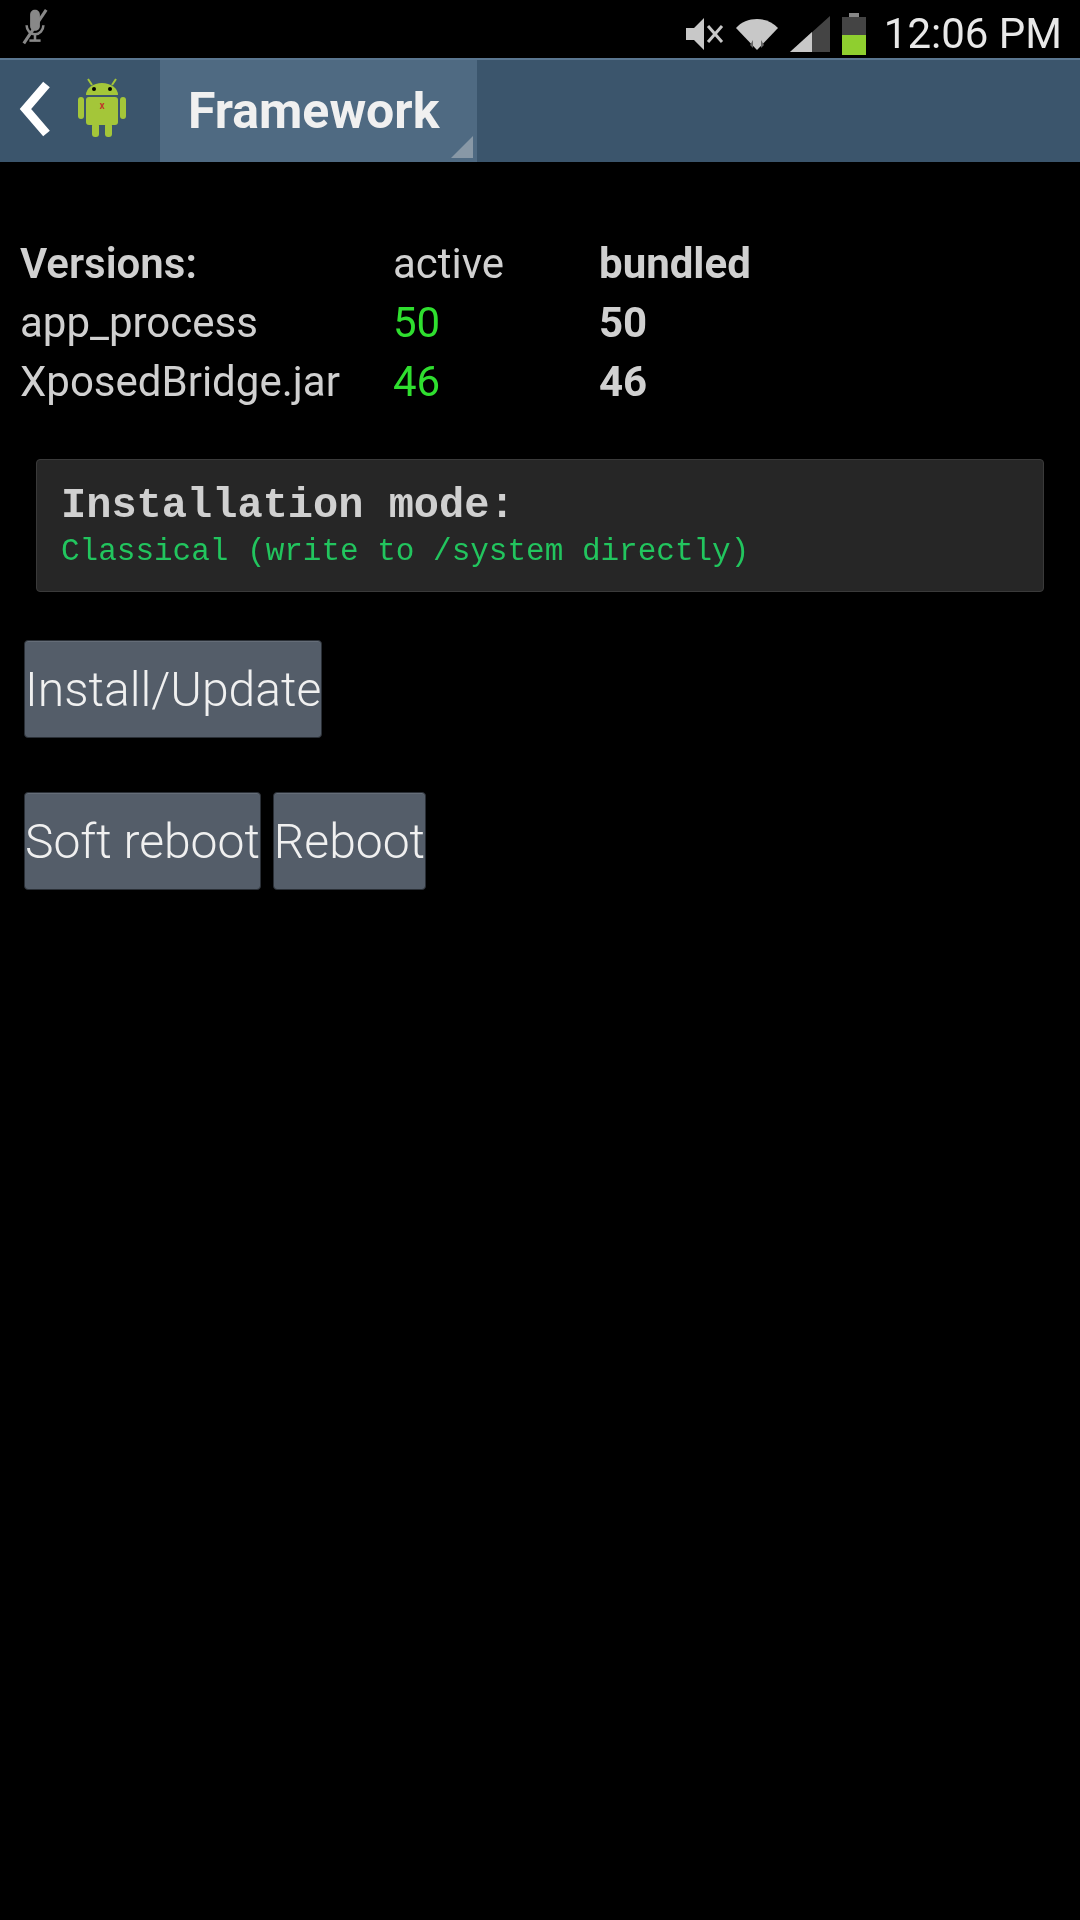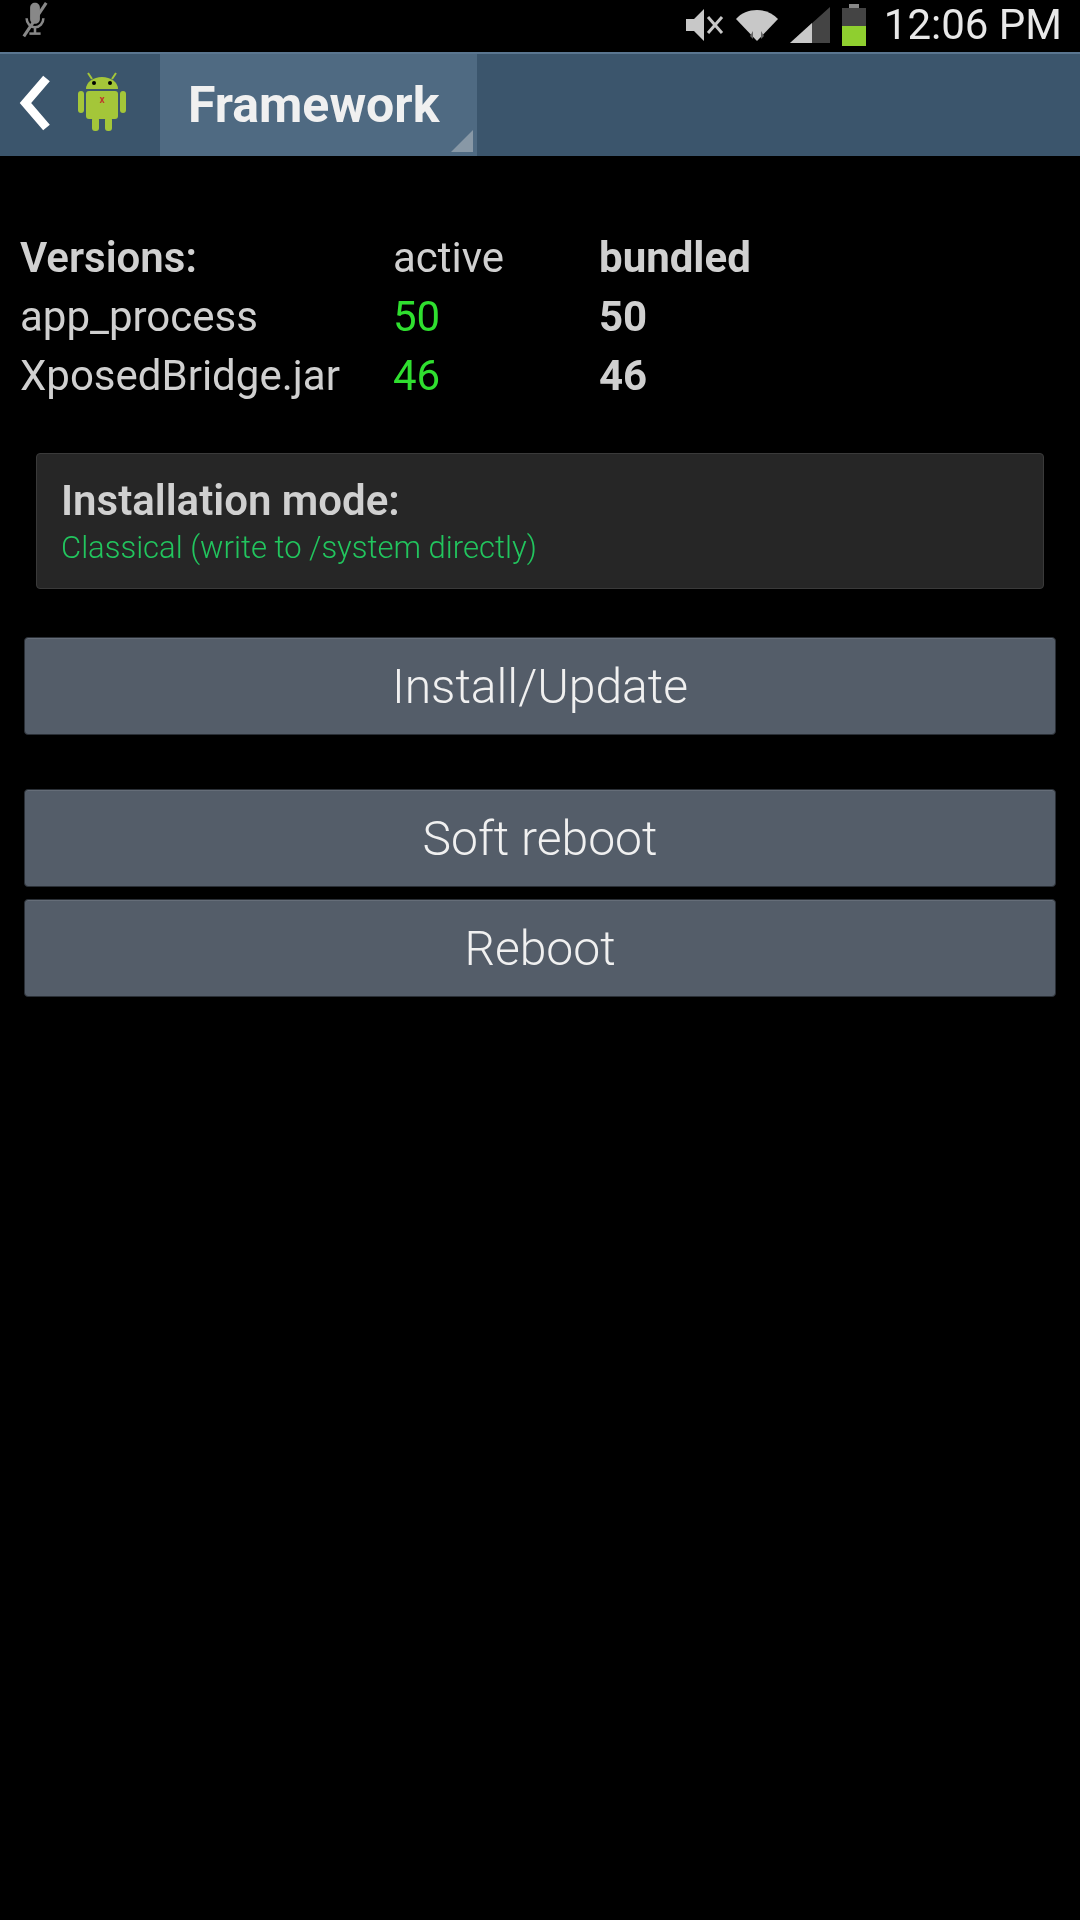--- a/index.html
+++ b/index.html
@@ -9,24 +9,24 @@
     }
     body {
       width: 1080px;
       height: 1920px;
       background: #000;
       font-family: -apple-system, Roboto, Arial, sans-serif;
       color: #d0d0d0;
       overflow: hidden;
     }
     .status-bar {
-      height: 52px;
+      height: 58px;
       background: #000;
       display: flex;
-      align-items: flex-start;
+      align-items: flex-end;
       padding: 0 18px;
       font-size: 38px;
     }
     .status-left {
       flex: 0 0 auto;
     }
     .status-right {
       flex: 1;
       display: flex;
       justify-content: flex-end;
@@ -115,38 +115,38 @@
     }
     .active-val {
       color: #2fdf2f;
     }
     .install-mode-box {
       background: #262626;
       border: 1px solid #3a3a3a;
       border-radius: 4px;
       padding: 22px 24px;
       margin: 8px 16px 40px 16px;
+      font-family: Liberation Mono, monospace;
     }
     .install-mode-label {
       font-weight: 600;
       font-size: 42px;
       color: #d0d0d0;
       margin-bottom: 4px;
     }
     .install-mode-value {
       font-size: 31px;
       color: #22c55e;
       font-weight: 300;
     }
     .button-group {
       display: flex;
-      flex-direction: column;
+      flex-direction: row;
       gap: 12px;
       padding: 8px 4px;
-      justify-content: flex-end;
     }
     .button-group + .button-group {
       margin-top: 38px;
     }
     .action-button {
       height: 98px;
       background: #545d69;
       border: 1px solid #2a2f36;
       border-radius: 4px;
       color: #f0f0f0;

